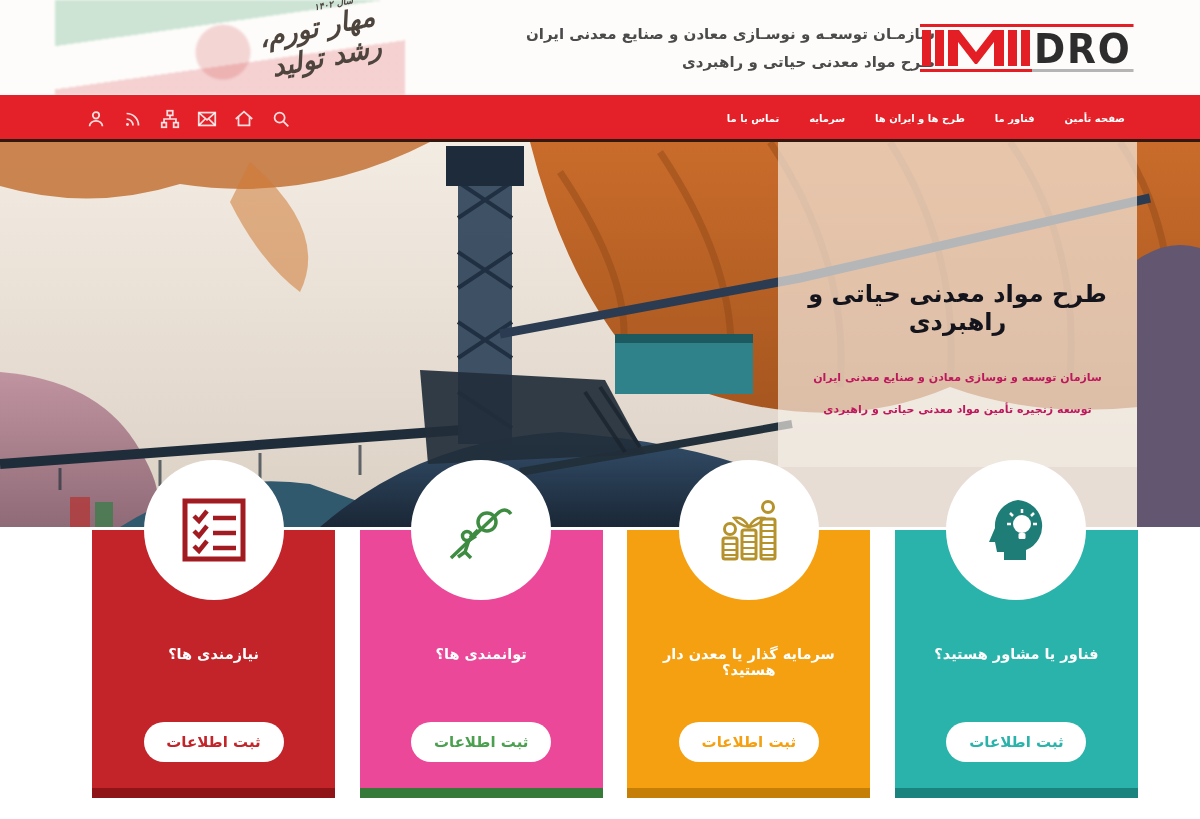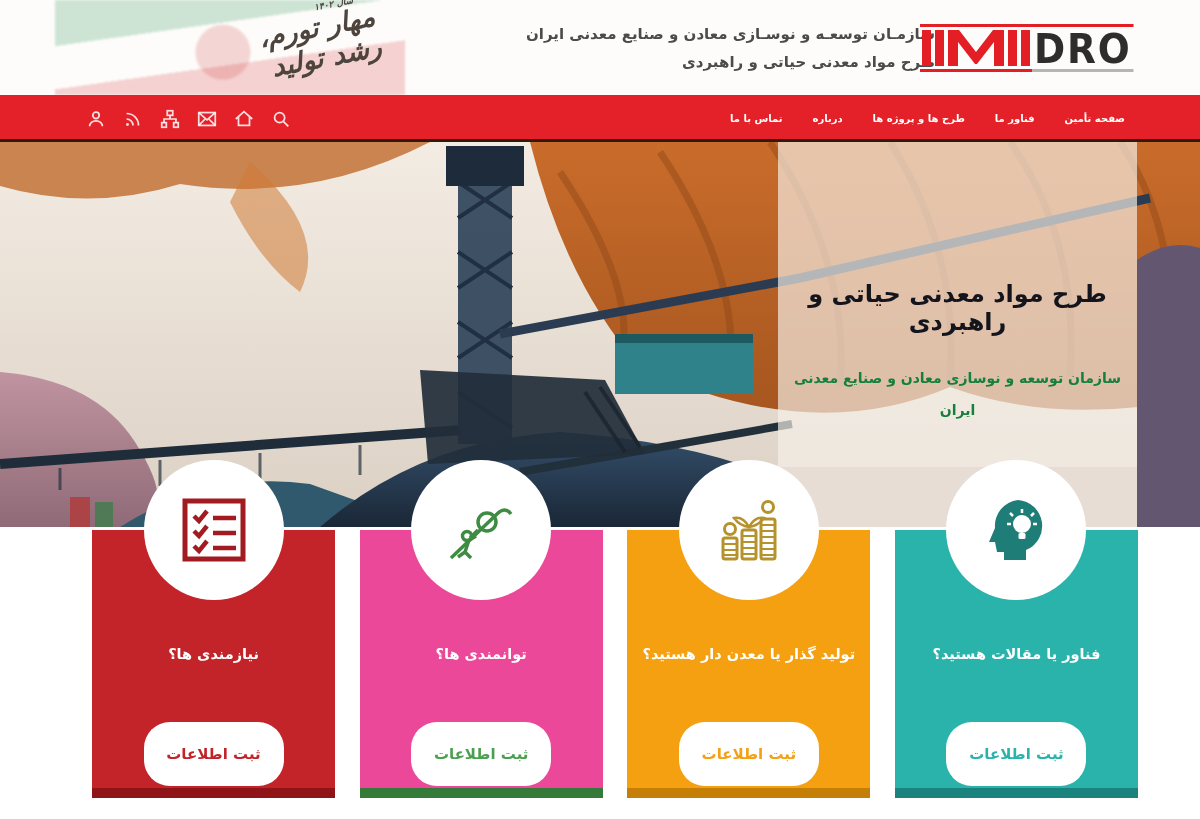--- a/index.html
+++ b/index.html
@@ -61,21 +61,21 @@
   
   .hero { position:relative; height:385px; background:#e8ddd2; }
   .hero-svg { position:absolute; left:0; top:0; width:1200px; height:385px; }
   .hero-panel {
     position:absolute; left:778px; top:0; width:359px; height:385px;
     background:rgba(246,240,233,.68);
     direction:rtl; text-align:center;
     padding:138px 14px 0 14px;
   }
   .hero-title { font-size:24px; font-weight:bold; color:#14141d; margin-bottom:26px; }
-  .hero-sub { font-size:14px; font-weight:bold; color:#15803d; line-height:32px; }
+  .hero-sub { font-size:11px; font-weight:bold; color:#be185d; line-height:32px; }
 
   
   .cards {
     position:absolute; top:530px; left:0; width:1200px; height:268px;
     display:flex; justify-content:space-between;
     padding:0 62px 0 92px;
   }
   .card { position:relative; width:243px; height:268px; }
   .card.c0 { background:#c2242a; }
   .card.c1 { background:#ec4899; }
@@ -91,21 +91,21 @@
     width:140px; height:140px; border-radius:50%; background:#ffffff;
     display:flex; align-items:center; justify-content:center;
   }
   .card-question {
     position:absolute; top:116px; left:0; width:100%;
     direction:rtl; text-align:center;
     color:#fff; font-size:14.5px; font-weight:bold; padding:0 8px;
   }
   .card-button {
     position:absolute; top:192px; left:50%; transform:translateX(-50%);
-    width:140px; height:64px; border:none; border-radius:26px;
+    width:140px; height:40px; border:none; border-radius:26px;
     background:#ffffff; font-family:"DejaVu Sans", sans-serif;
     font-size:15px; font-weight:bold; cursor:pointer; direction:rtl;
   }
   .c0 .card-button { color:#c2242a; }
   .c1 .card-button { color:#4aa04e; }
   .c2 .card-button { color:#f5a011; }
   .c3 .card-button { color:#2ab3ab; }
 </style>
 </head>
 <body>
@@ -132,22 +132,22 @@
       <rect x="101" y="6" width="9" height="36" fill="#e31e24"></rect>
     </svg>
     <div class="logo-dro">DRO</div>
   </div>
 </div>
 
 <div class="nav">
   <div class="nav-menu">
     <span class="nav-item">صفحه تأمین</span>
     <span class="nav-item">فناور ما</span>
-    <span class="nav-item">طرح ها و پروژه ها</span>
-    <span class="nav-item">درباره</span>
+    <span class="nav-item">طرح ها و ایران ها</span>
+    <span class="nav-item">سرمایه</span>
     <span class="nav-item">تماس با ما</span>
   </div>
   <div class="nav-icons">
     <svg width="22" height="22" viewBox="0 0 24 24">
       <circle cx="12" cy="8" r="3.5"></circle>
         <path d="M5 20 a7 6 0 0 1 14 0"></path>
     </svg>
     <svg width="22" height="22" viewBox="0 0 24 24">
       <circle cx="6" cy="18" r="1.6" fill="rgba(255,255,255,.85)" stroke="none"></circle>
       <path d="M5 12 a7 7 0 0 1 7 7 M5 6 a13 13 0 0 1 13 13"></path>
@@ -212,20 +212,21 @@
     <path d="M520 330 L792 282" stroke="#22303c" stroke-width="8" fill="none"></path>
     <rect x="615" y="198" width="138" height="54" fill="#2f8289"></rect>
     <rect x="615" y="192" width="138" height="9" fill="#1d5a60"></rect>
     <path d="M420 228 L605 238 L645 312 L428 322 Z" fill="#222e3a" opacity=".92"></path>
     <path d="M585 250 l40 60 M600 245 l40 60" stroke="#1a242e" stroke-width="4" opacity=".8"></path>
     <path d="M1137 118 Q1168 96 1200 106 V385 H1137 Z" fill="#625671"></path>
   </svg>
   <div class="hero-panel">
     <div class="hero-title">طرح مواد معدنی حیاتی و راهبردی</div>
     <div class="hero-sub">سازمان توسعه و نوسازی معادن و صنایع معدنی ایران</div>
+    <div class="hero-sub">توسعه زنجیره تأمین مواد معدنی حیاتی و راهبردی</div>
   </div>
 </div>
 
 <div class="cards">
 
   <div class="card c0">
     <div class="card-circle">
       <svg width="72" height="72" viewBox="0 0 72 72" fill="none" stroke="#a11b20" stroke-width="5">
         <rect x="7" y="7" width="58" height="58"></rect>
         <path d="M16 22 l5 5 l8 -10 M16 37 l5 5 l8 -10 M16 52 l5 5 l8 -10" stroke-width="4.5"></path>
@@ -258,32 +259,32 @@
         <path d="M10 50 h14 M10 56 h14 M10 61 h14" stroke-width="2"></path>
         <rect x="29" y="36" width="14" height="29" rx="2"></rect>
         <path d="M29 42 h14 M29 48 h14 M29 54 h14 M29 60 h14" stroke-width="2"></path>
         <rect x="48" y="25" width="14" height="40" rx="2"></rect>
         <path d="M48 31 h14 M48 37 h14 M48 43 h14 M48 49 h14 M48 55 h14 M48 61 h14" stroke-width="2"></path>
         <circle cx="17" cy="35" r="5.5"></circle>
         <circle cx="55" cy="13" r="5.5"></circle>
         <path d="M36 33 Q30 22 21 24 Q27 32 36 33 Z M36 33 Q42 22 51 24 Q45 32 36 33 Z" stroke-width="2.5"></path>
       </svg>
     </div>
-    <div class="card-question">تولید گذار یا معدن دار هستید؟</div>
+    <div class="card-question">سرمایه گذار یا معدن دار هستید؟</div>
     <button class="card-button">ثبت اطلاعات</button>
     <div class="card-band"></div>
   </div>
 
   <div class="card c3">
     <div class="card-circle">
       <svg width="72" height="72" viewBox="0 0 72 72">
         <path d="M38 6 a26 26 0 0 1 8 50 l0 10 h-22 v-8 h-7 l-2 -10 h-6 l6 -14 a26 26 0 0 1 23 -28 Z" fill="#1f7d78"></path>
         <circle cx="42" cy="30" r="9" fill="#ffffff"></circle>
         <rect x="38.5" y="39" width="7" height="6" rx="1.5" fill="#ffffff"></rect>
         <path d="M42 15 v4 M30 19 l3 3 M54 19 l-3 3 M27 30 h4 M57 30 h-4" stroke="#ffffff" stroke-width="2.5" fill="none"></path>
       </svg>
     </div>
-    <div class="card-question">فناور یا مقالات هستید؟</div>
+    <div class="card-question">فناور یا مشاور هستید؟</div>
     <button class="card-button">ثبت اطلاعات</button>
     <div class="card-band"></div>
   </div>
 
 </div>
 
 </body></html>

